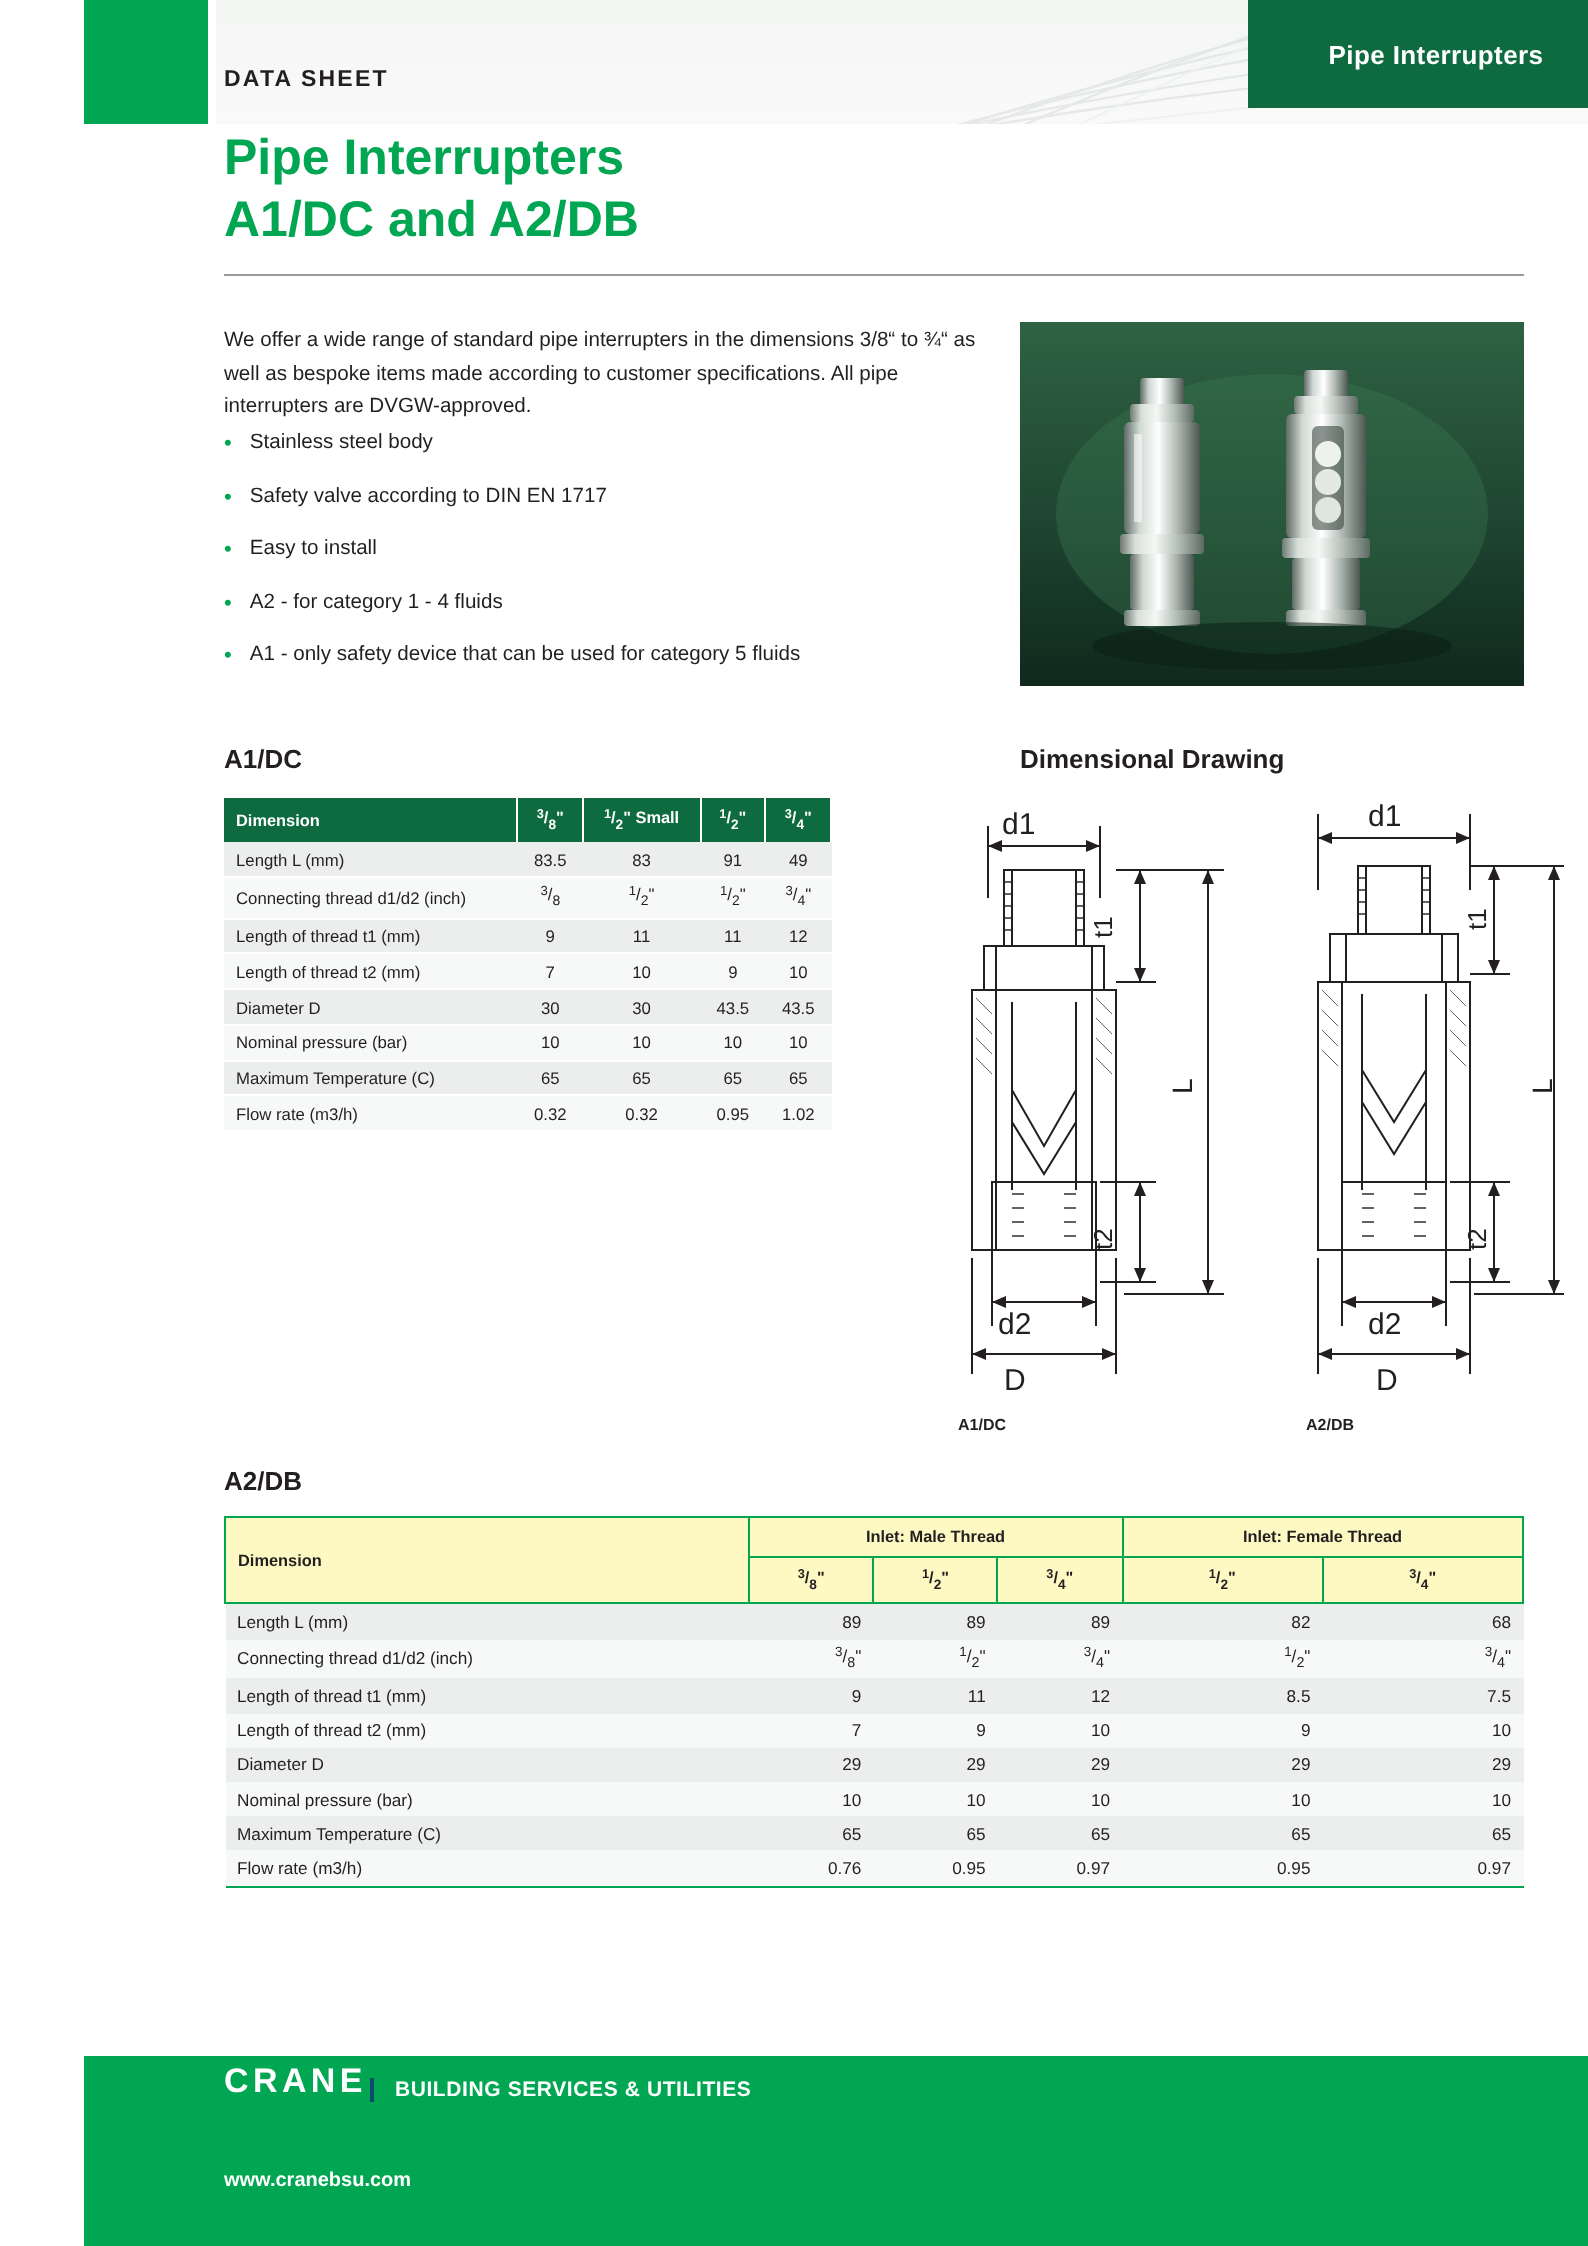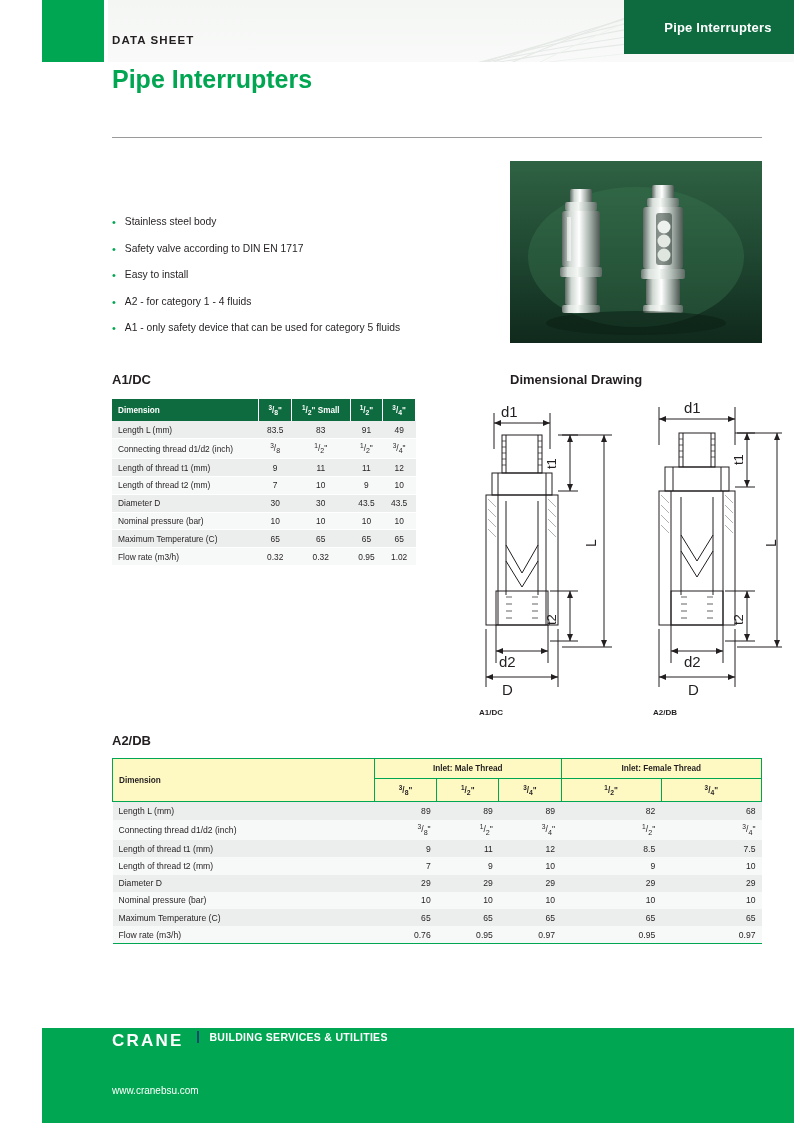--- a/index.html
+++ b/index.html
@@ -141,32 +141,32 @@
     position: absolute; left: 70px; top: 950px; width: 560px;
     font-size: 10.2px; line-height: 1.62; color: #231f20;
   }
 
   
   .footer {
     position: absolute; left: 0; bottom: 0; width: 794px; height: 95px;
     background: #00a651;
   }
   .footer-inner {
-    position: absolute; left: 70px; top: 1031px; display: flex; align-items: flex-start; gap: 12px;
+    position: absolute; left: 70px; top: 1031px; display: flex; align-items: flex-end; 
   }
   .crane-logo {
     font-size: 17px; font-weight: bold; letter-spacing: 2.2px; color: #ffffff;
   }
   .crane-sub {
     font-size: 10.5px; font-weight: bold; letter-spacing: .3px; color: #ffffff;
     padding-left: 10px; border-left: 2px solid #0c4a6e; margin-left: 2px;
   }
   .footer-url {
     position: absolute; left: 70px; top: 1085px;
-    font-size: 10px; color: #ffffff;
+    font-size: 10px; color: #ffffff; font-weight: bold;
   }
 
   
   .drawing {
     position: absolute; left: 410px; top: 395px; width: 330px; height: 330px;
   }
   .cap {
     position: absolute; font-size: 8px; font-weight: bold; color: #231f20;
   }
   #cap-a1 { left: 437px; top: 708px; }
@@ -196,23 +196,25 @@
       </g>
     </svg>
     <div class="green-bar"></div>
     <div class="green-bar2"></div>
     <div class="tab-right">Pipe Interrupters</div>
   </div>
   <div class="datasheet-label">DATA SHEET</div>
 
   <div class="title">
     <span>Pipe Interrupters</span>
+    <span class="l2">A1/DC and A2/DB</span>
   </div>
   <div class="title-rule"></div>
 
+  <div class="intro">We offer a wide range of standard pipe interrupters in the dimensions 3/8“ to  ¾“ as well as bespoke items made according to customer specifications. All pipe interrupters are DVGW-approved.</div>
 
   <div class="bullets">
     <div class="bullet">
       <span class="dot">•</span>
       <span>Stainless steel body</span>
     </div>
     <div class="bullet">
       <span class="dot">•</span>
       <span>Safety valve according to DIN EN 1717</span>
     </div>

